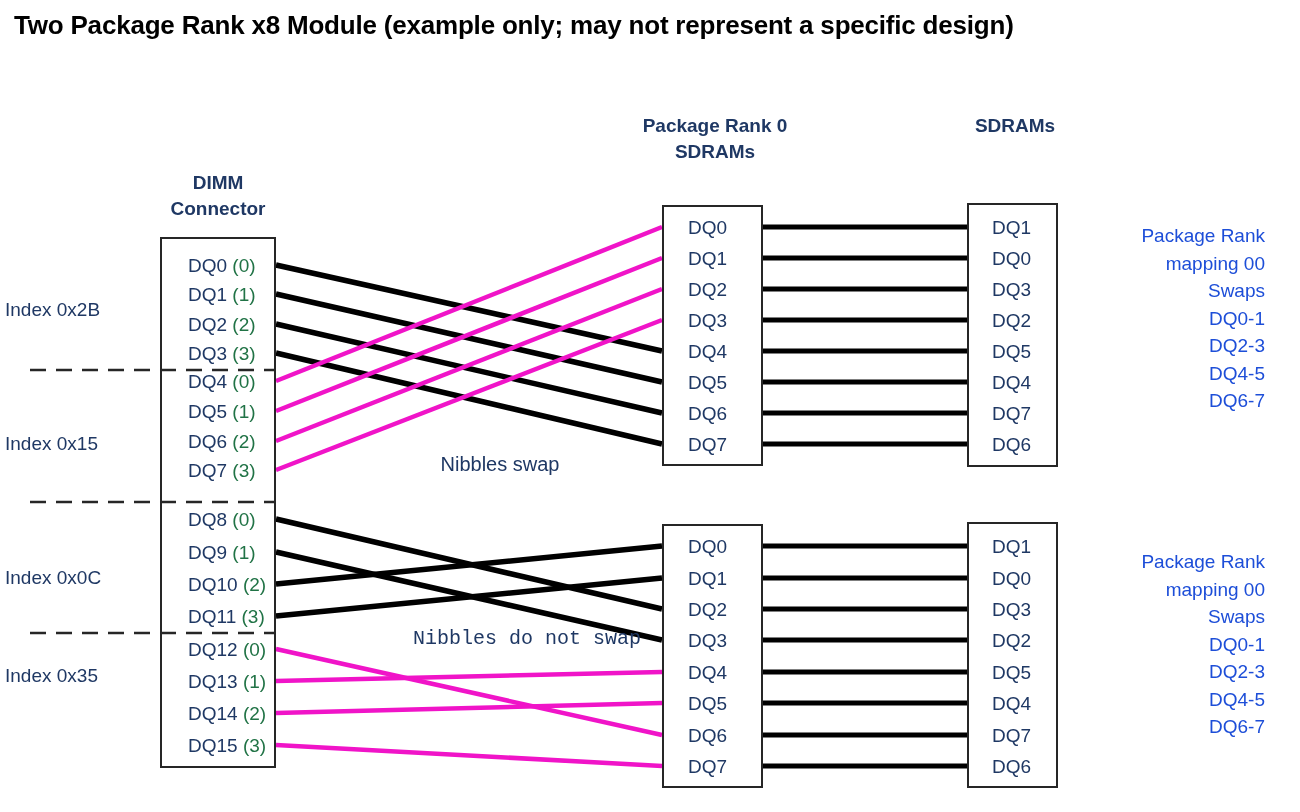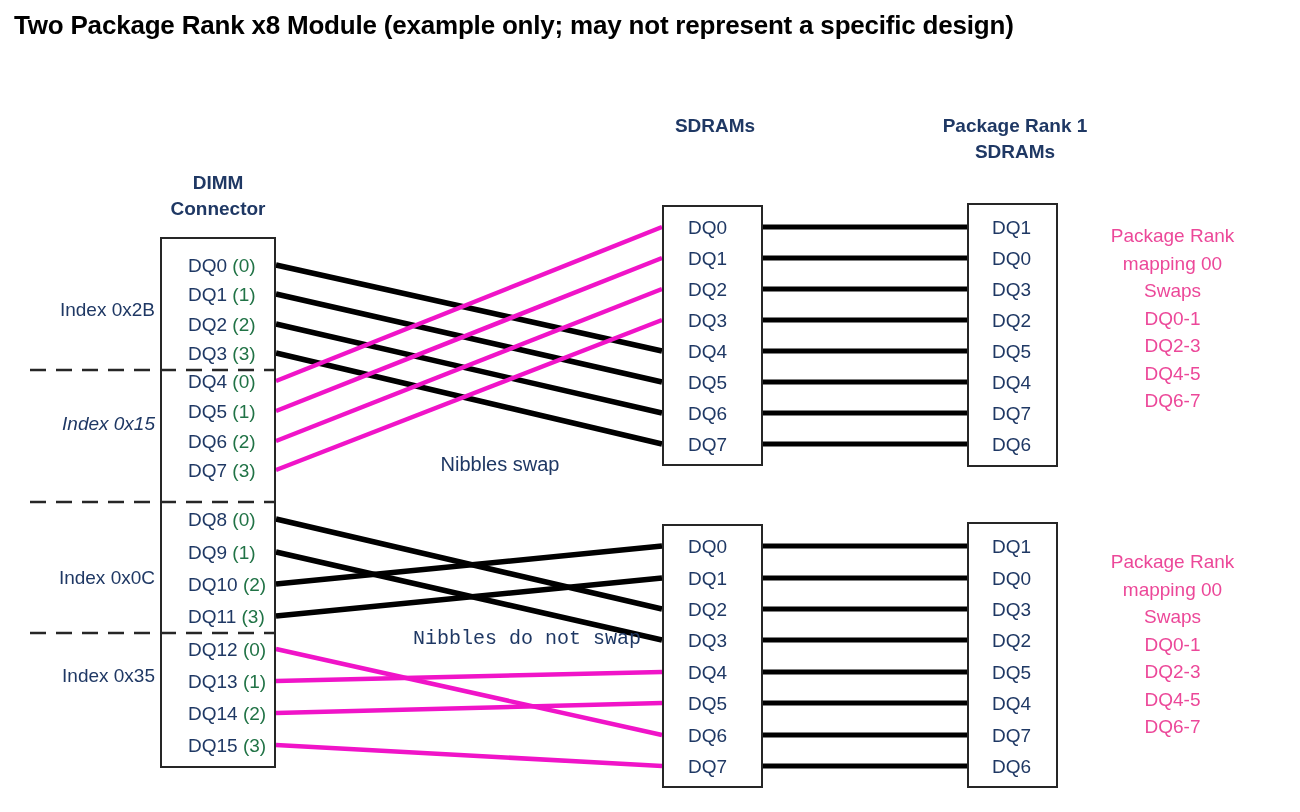--- a/index.html
+++ b/index.html
@@ -38,37 +38,37 @@
     line-height:1;
   }
   .pin .grp{color:#217346;}
   .pin-dimm{left:188px;}
   .pin-r0{left:688px;}
   .pin-r1{left:992px;}
 
   .idx{
     position:absolute;font-size:19px;color:#1F3864;
     white-space:nowrap;transform:translateY(-50%);
-    text-align:right;width:150px;
+    width:150px;
   }
   #idx0{left:5px;top:310px;}
-  #idx1{left:5px;top:424px;font-style:italic;}
+  #idx1{left:5px;top:444px;}
   #idx2{left:5px;top:578px;}
   #idx3{left:5px;top:676px;}
 
   .note{
     position:absolute;font-size:20px;color:#1F3864;
     white-space:nowrap;transform:translate(-50%,-50%);
   }
   #note-a{left:500px;top:440px;margin-top:24px;}
   #note-b{left:527px;top:638px;font-family:Liberation Mono, monospace;}
 
   .maps{
-    position:absolute;text-align:center;
-    font-size:19px;color:#ec4899;line-height:1.45;
+    position:absolute;text-align:right;
+    font-size:19px;color:#1d4ed8;line-height:1.45;
     width:185px;white-space:nowrap;
   }
   #maps-a{left:1080px;top:222px;}
   #maps-b{left:1080px;top:548px;}
 
   #wires{position:absolute;left:0;top:0;width:1300px;height:812px;}
 </style>
 </head>
 <body>
 
@@ -118,24 +118,24 @@
       <line x1="276" y1="713" x2="662" y2="703" stroke="#F014C8" stroke-width="4.5" stroke-linecap="butt"></line>
       <line x1="276" y1="745" x2="662" y2="766" stroke="#F014C8" stroke-width="4.5" stroke-linecap="butt"></line>
     </g>
 </svg>
 
 <div class="hdr" id="hdr-dimm">
   <div>DIMM</div>
   <div>Connector</div>
 </div>
 <div class="hdr" id="hdr-r0">
+  <div>Package Rank 0</div>
   <div>SDRAMs</div>
 </div>
 <div class="hdr" id="hdr-r1">
-  <div>Package Rank 1</div>
   <div>SDRAMs</div>
 </div>
 
 <div class="box" id="dimm-box"></div>
 <div class="box" id="r0a-box"></div>
 <div class="box" id="r1a-box"></div>
 <div class="box" id="r0b-box"></div>
 <div class="box" id="r1b-box"></div>
 
 <div id="pins-dimm">

